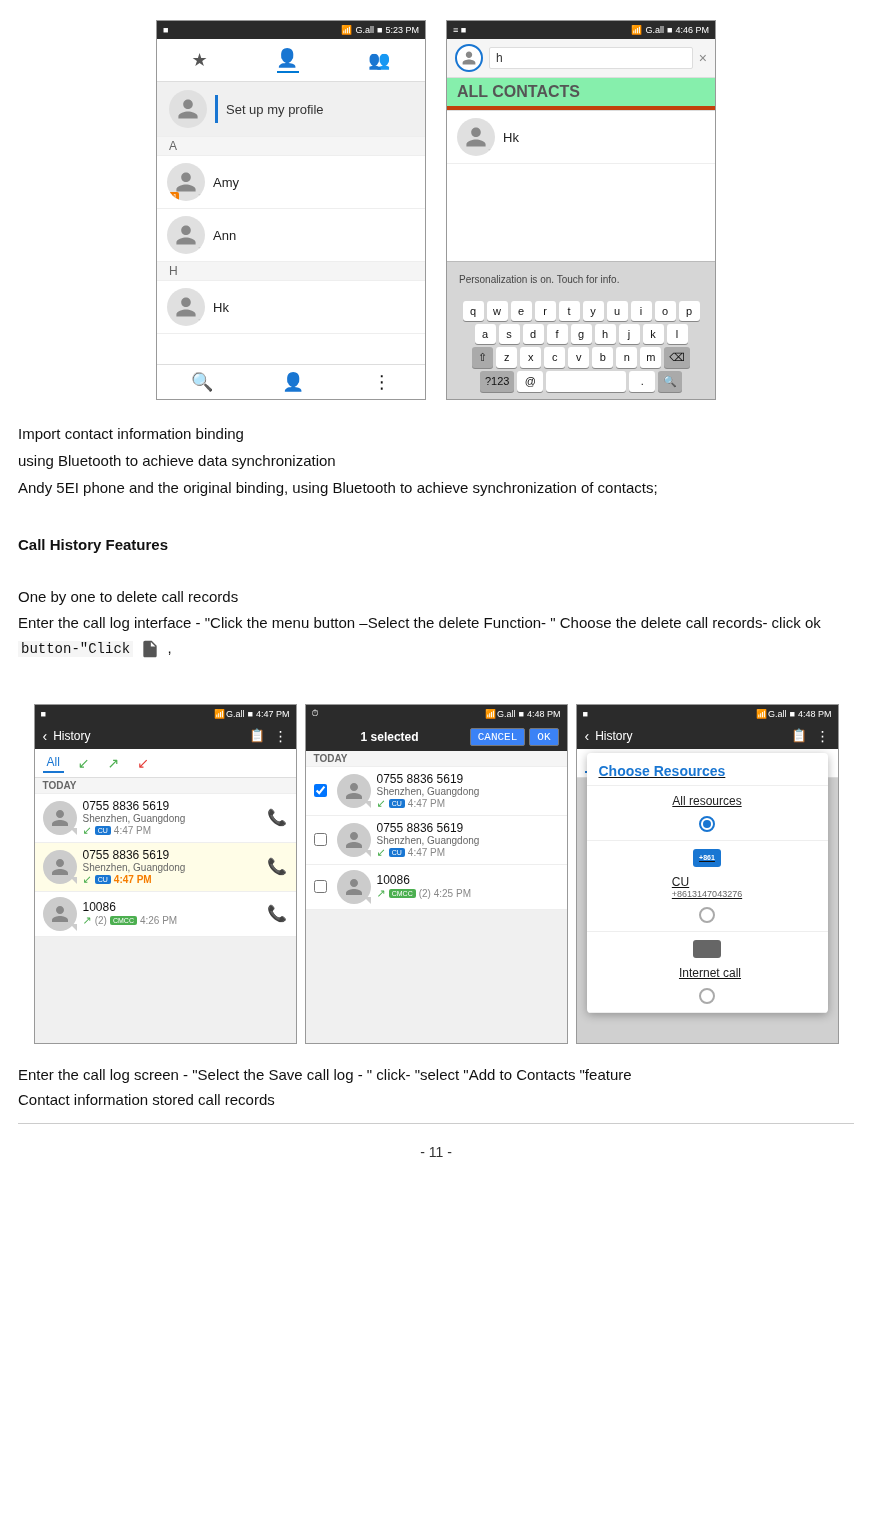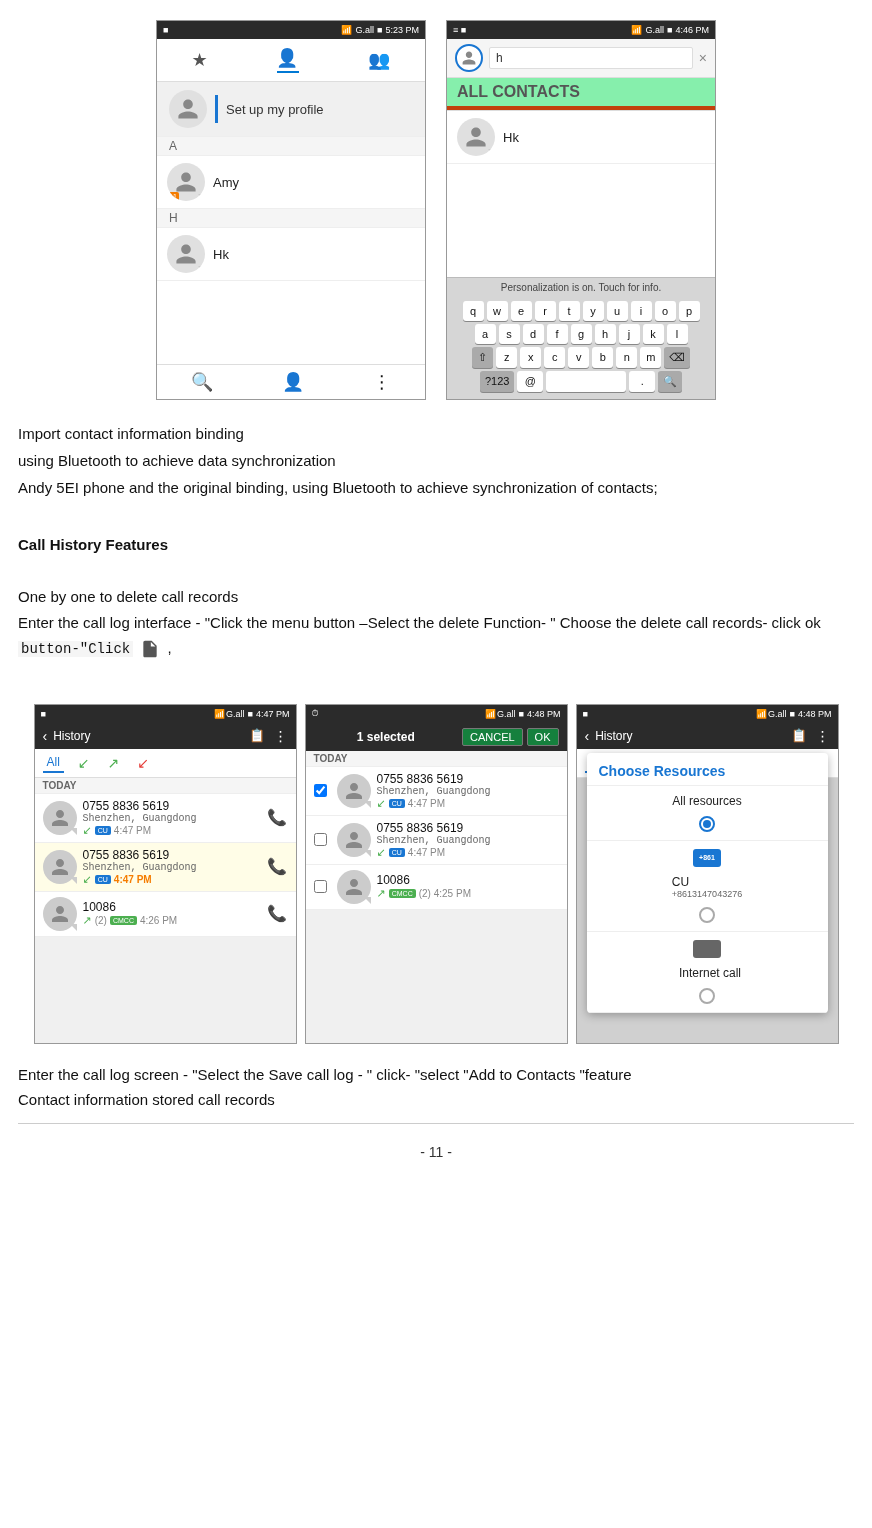--- a/index.html
+++ b/index.html
@@ -192,23 +192,22 @@
       font-size: 16px;
       font-weight: bold;
       color: #555;
       border-bottom: 4px solid #c2410c;
       background: #86efac;
     }
 
     
     .keyboard-info {
       background: #d6d6d6;
-      text-align: center;
       font-size: 10px;
-      padding: 4px;
+      padding: 12px;
       color: #444;
       border-top: 1px solid #bbb;
     }
 
     .keyboard-area {
       background: #d6d6d6;
       padding: 4px 3px;
     }
 
     .key-row {
@@ -358,21 +357,21 @@
       display: flex;
       align-items: center;
       justify-content: center;
       position: relative;
     }
 
     .call-avatar svg { width: 20px; height: 20px; fill: #888; }
 
     .call-info { flex: 1; }
     .call-number { font-size: 12px; font-weight: normal; color: #111; }
-    .call-location { font-size: 10px; color: #666; font-family: Liberation Mono, monospace; }
+    .call-location { font-size: 10px; color: #666; }
     .call-meta { display: flex; align-items: center; gap: 3px; font-size: 10px; color: #888; }
 
     .call-icon-phone {
       font-size: 16px;
       color: #4caf50;
     }
 
     .badge-cu {
       background: #1976d2;
       color: #fff;
@@ -398,39 +397,41 @@
       display: flex;
       align-items: center;
       padding: 5px 8px;
       gap: 4px;
       font-size: 12px;
     }
 
     .select-topbar-title { flex: 1; text-align: center; font-weight: bold; }
 
     .btn-cancel, .btn-ok {
-      background: #15803d;
+      background: #3b82f6;
       color: #fff;
       border: 1px solid #777;
       font-size: 11px;
       padding: 2px 7px;
       border-radius: 2px;
+      font-family: Liberation Mono, monospace;
     }
 
     
     .choose-resources-overlay {
       position: absolute;
       top: 48px;
       left: 10px;
       right: 10px;
       background: #fff;
       border-radius: 4px;
       box-shadow: 0 2px 10px rgba(0,0,0,0.3);
       z-index: 10;
       overflow: hidden;
+      text-decoration: underline;
     }
 
     .cr-title {
       color: #1976d2;
       font-size: 14px;
       font-weight: bold;
       padding: 10px 12px 6px;
       border-bottom: 1px solid #eee;
     }
 
@@ -544,20 +545,29 @@
         <div class="avatar-circle" style="background:#e0e0e0; position:relative;">
           <svg viewBox="0 0 24 24">
               <path d="M12 12c2.7 0 4.8-2.1 4.8-4.8S14.7 2.4 12 2.4 7.2 4.5 7.2 7.2 9.3 12 12 12zm0 2.4c-3.2 0-9.6 1.6-9.6 4.8v2.4h19.2v-2.4c0-3.2-6.4-4.8-9.6-4.8z"></path>
             </svg>
           <span class="avatar-badge avatar-badge-orange">41</span>
           <div class="arrow-down-right"></div>
         </div>
         <span class="contact-name">Amy</span>
       </div>
 
+      <div class="contact-row">
+        <div class="avatar-circle" style="background:#e0e0e0; position:relative;">
+          <svg viewBox="0 0 24 24">
+              <path d="M12 12c2.7 0 4.8-2.1 4.8-4.8S14.7 2.4 12 2.4 7.2 4.5 7.2 7.2 9.3 12 12 12zm0 2.4c-3.2 0-9.6 1.6-9.6 4.8v2.4h19.2v-2.4c0-3.2-6.4-4.8-9.6-4.8z"></path>
+            </svg>
+          <div class="arrow-down-right"></div>
+        </div>
+        <span class="contact-name">Ann</span>
+      </div>
 
       <div class="section-letter">H</div>
 
       <div class="contact-row">
         <div class="avatar-circle" style="background:#e0e0e0; position:relative;">
           <svg viewBox="0 0 24 24">
               <path d="M12 12c2.7 0 4.8-2.1 4.8-4.8S14.7 2.4 12 2.4 7.2 4.5 7.2 7.2 9.3 12 12 12zm0 2.4c-3.2 0-9.6 1.6-9.6 4.8v2.4h19.2v-2.4c0-3.2-6.4-4.8-9.6-4.8z"></path>
             </svg>
           <div class="arrow-down-right"></div>
         </div>

